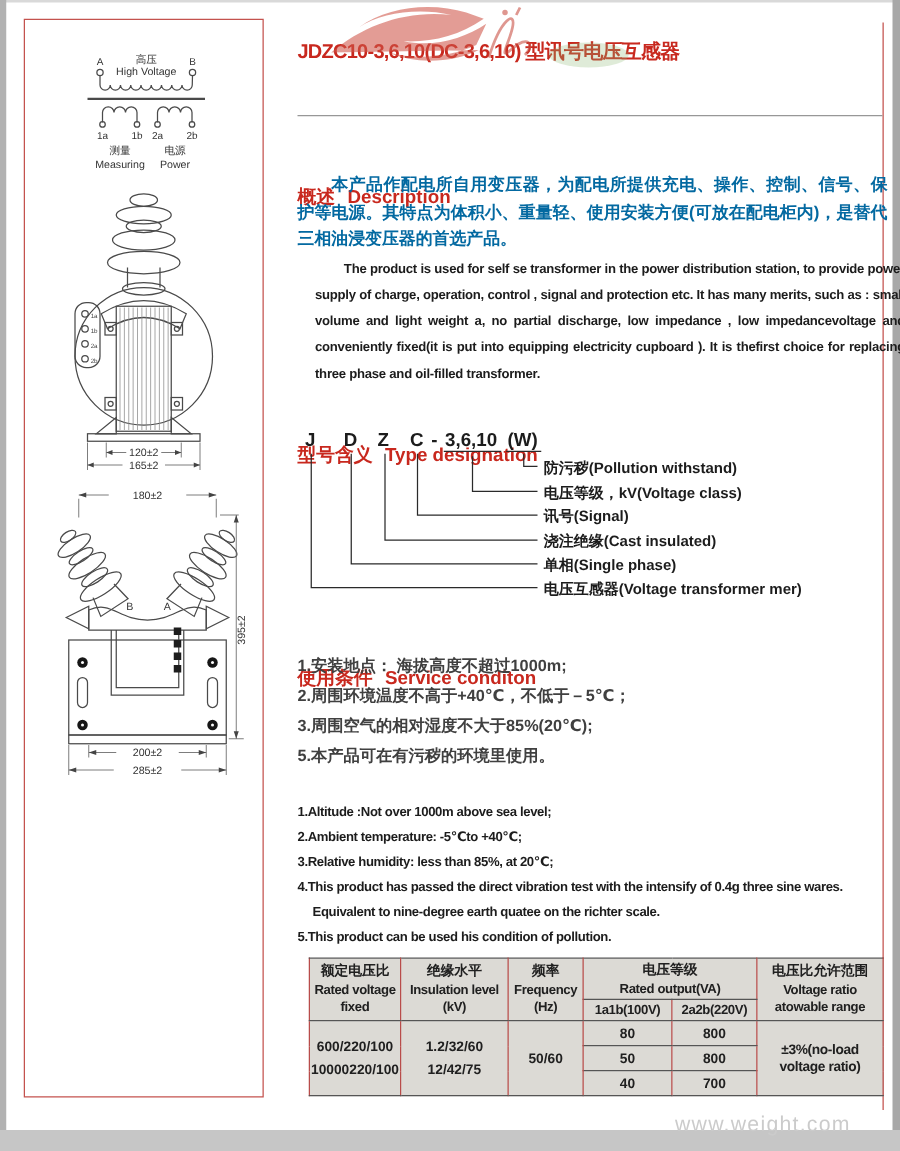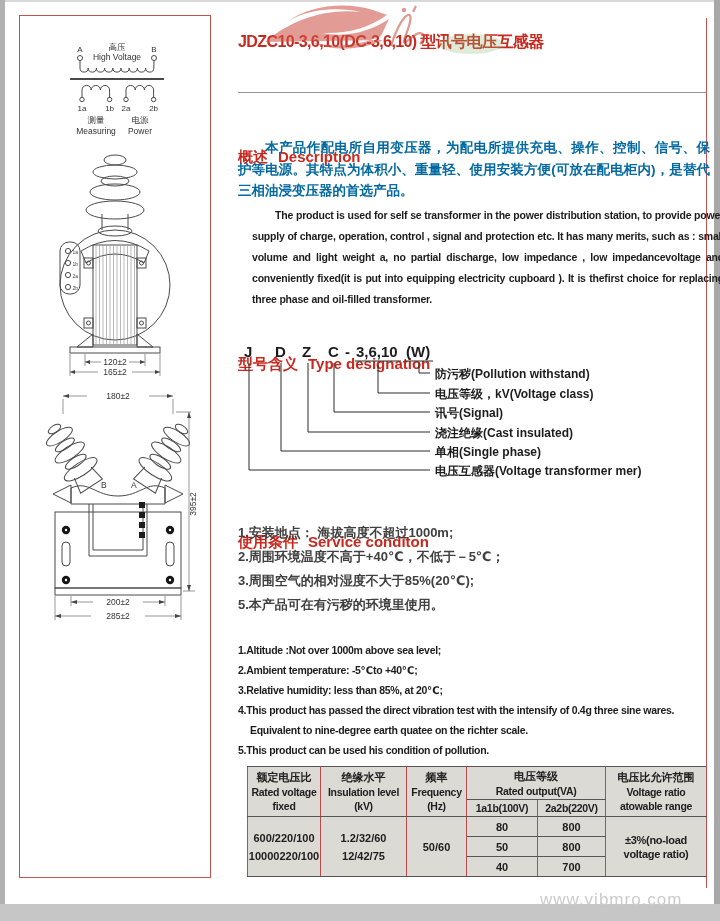--- a/index.html
+++ b/index.html
@@ -382,13 +382,13 @@
     <td style="height:19px">
           <div class="num">40</div>
         </td>
     <td>
           <div class="num">700</div>
         </td>
   </tr>
 </tbody>
   </table>
 
-<div class="watermark">www.vibmro.com</div>
+<div class="watermark">www.weight.com</div>
 
 </body></html>

